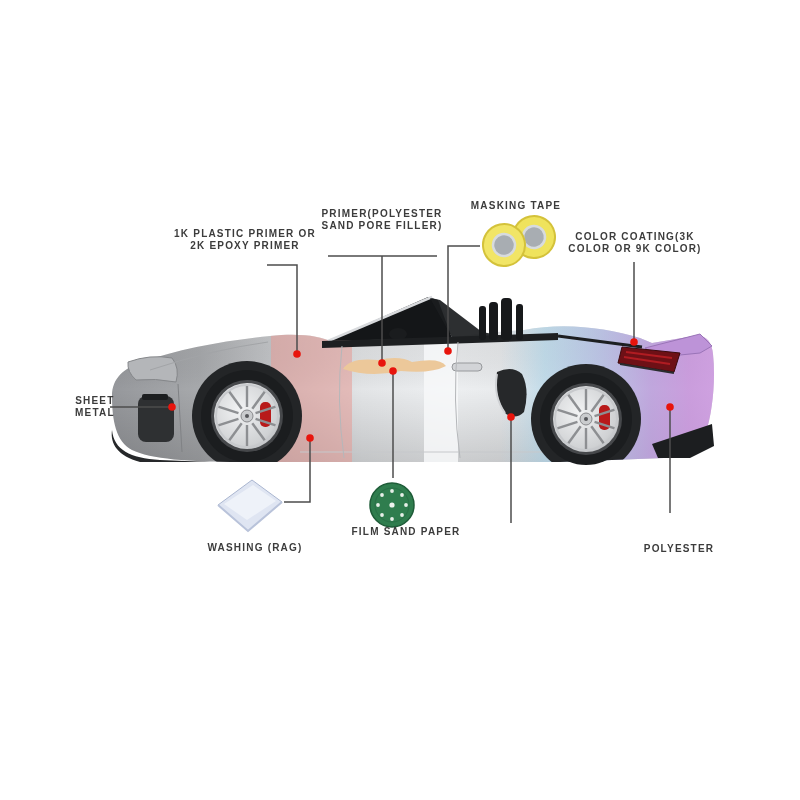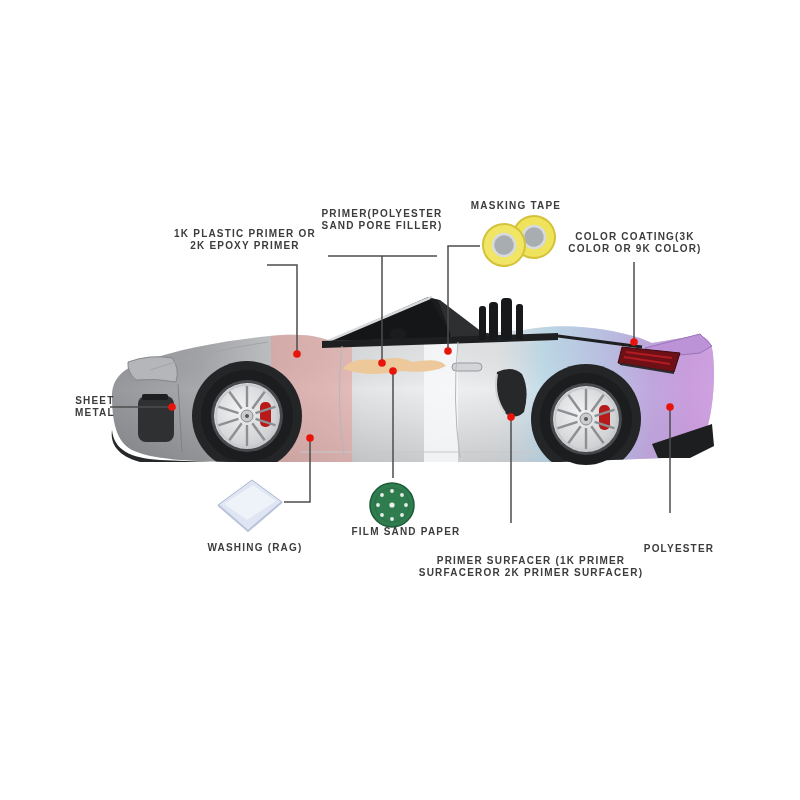--- a/index.html
+++ b/index.html
@@ -211,22 +211,18 @@
   </div>
 
   <div class="lbl" style="left:255px;top:542px;">
     <span>WASHING (RAG)</span>
   </div>
 
   <div class="lbl" style="left:406px;top:526px;">
     <span>FILM SAND PAPER</span>
   </div>
 
-  <div class="lbl" style="left:531px;top:555px;">
-    <span>PRIMER SURFACER (1K PRIMER</span>
-    <span>SURFACEROR 2K PRIMER SURFACER)</span>
-  </div>
 
   <div class="lbl" style="left:679px;top:543px;">
     <span>POLYESTER</span>
   </div>
 
 </div>
 
 </body></html>

